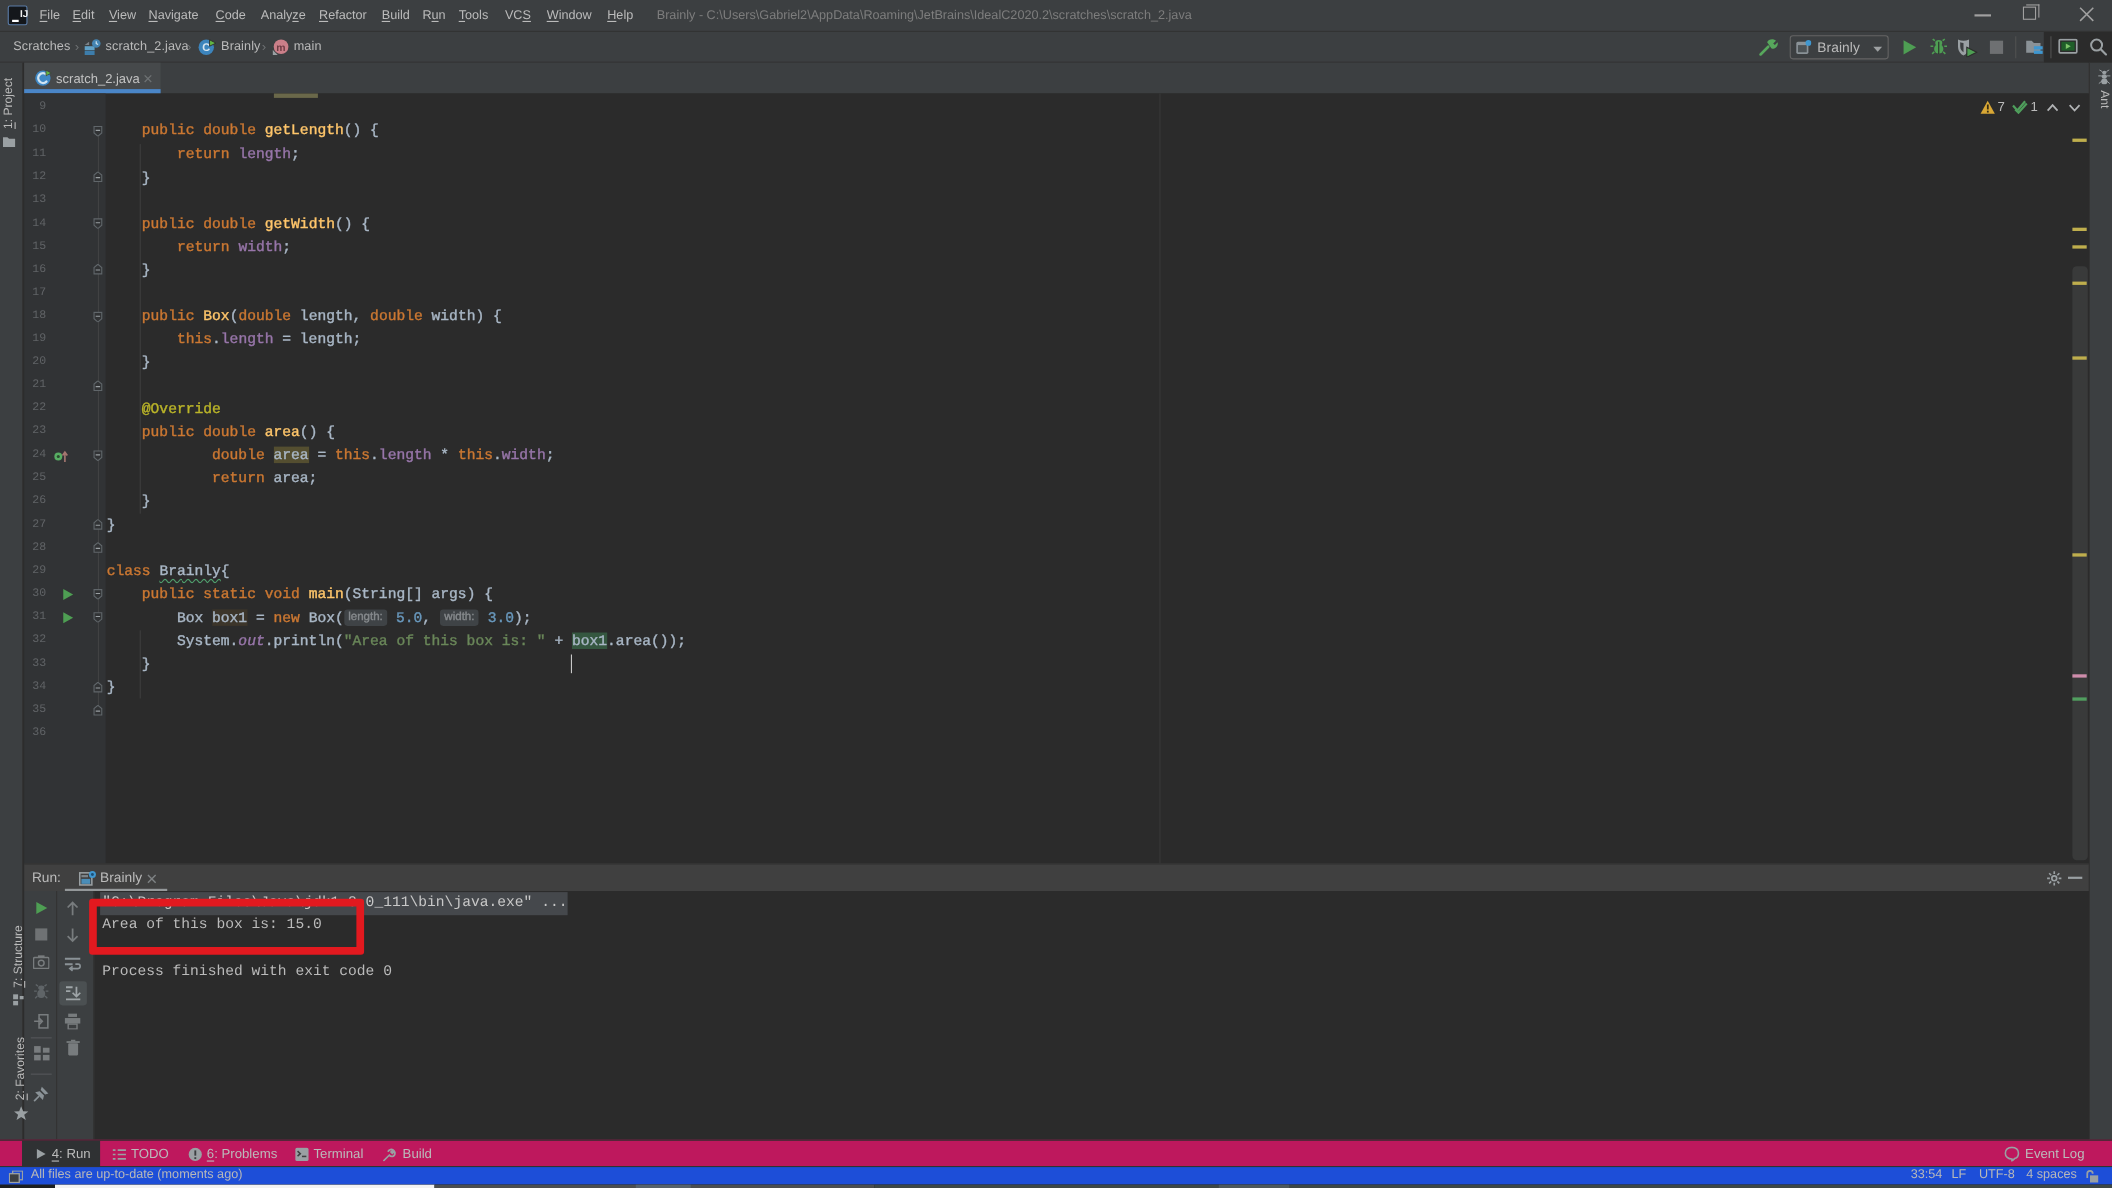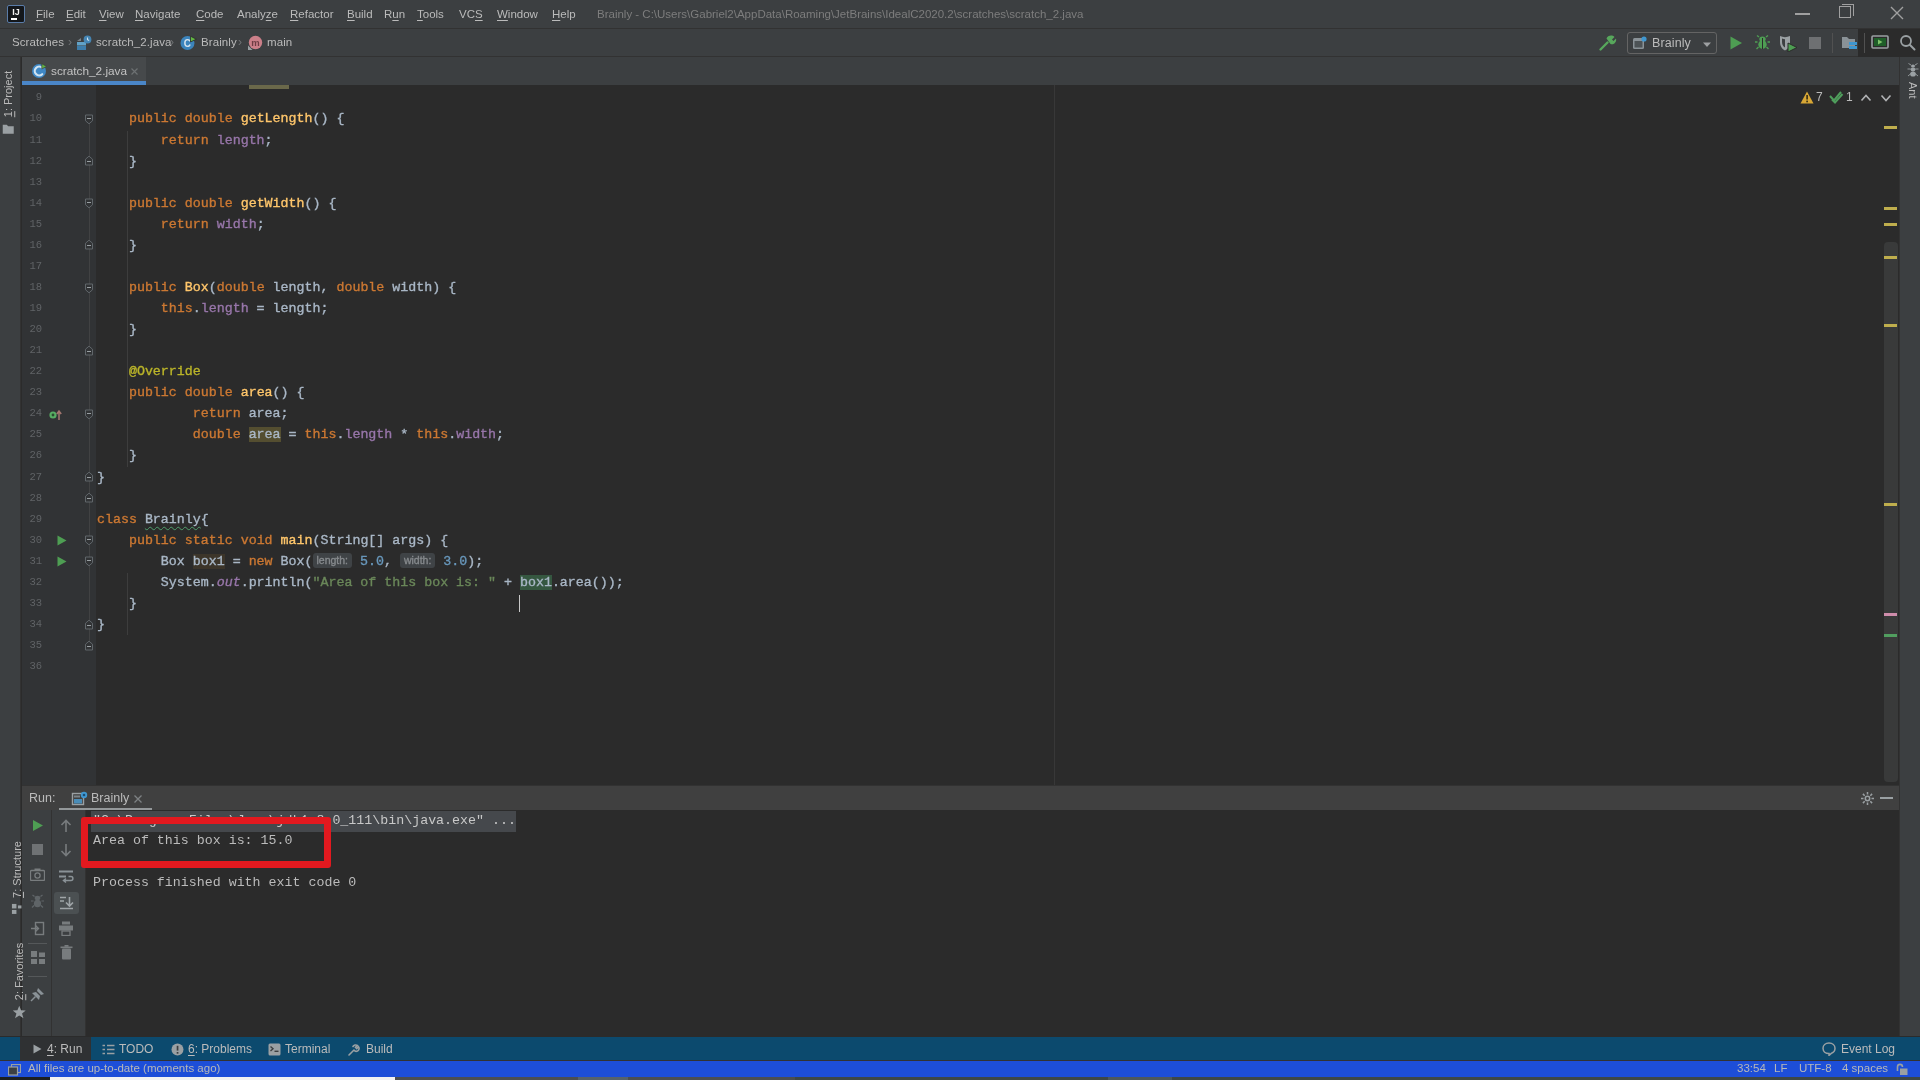--- a/index.html
+++ b/index.html
@@ -30,30 +30,30 @@
 .lnum{height:21.07px;line-height:21.07px;text-align:right;color:#606366;font-size:10.5px;font-family:"Liberation Mono",monospace;padding-right:54px}
 #code{position:absolute;left:75px;top:2.4px;font-family:"Liberation Mono",monospace;font-size:13.3px;color:#a9b7c6;-webkit-text-stroke:0.35px}
 .cl{height:21.07px;line-height:21.07px;white-space:pre}
 .k{color:#cc7832}.m{color:#ffc66b}.f{color:#9876aa}.nm{color:#6897bb}.s{color:#6a8759}.an{color:#bbb529}
 .inlay{display:inline-block;background:#3f4346;color:#868a8d;font-family:"Liberation Sans",sans-serif;font-size:10.5px;line-height:14px;height:15px;border-radius:3px;padding:0 4px;vertical-align:1px}
 
 #runhdr{left:22px;top:785px;width:1877px;height:25px;background:#404040;border-top:1px solid #323232;color:#bbbbbb;font-size:12.5px}
 #console{left:22px;top:810px;width:1877px;height:226px;background:#2b2b2b}
 #runtools{position:absolute;left:0;top:0;width:63px;height:226px;background:#3c3f41}
 
-#sbar1{left:0;top:1036px;width:1920px;height:24px;background:#0c4a6e;border-top:1px solid #2b2b2b;color:#bbbbbb;font-size:12px}
+#sbar1{left:0;top:1036px;width:1920px;height:24px;background:#be185d;border-top:1px solid #2b2b2b;color:#bbbbbb;font-size:12px}
 #sbar2{left:0;top:1060px;width:1920px;height:17px;background:#1d4ed8;border-top:1px solid #323232;color:#b8b8b8;font-size:11.5px}
 #sliver{left:0;top:1077px;width:1920px;height:3px;background:#1c1f21}
 </style>
 </head>
 <body>
 <div id="root">
 <div id="menubar" class="abs">
   <div style="position:absolute;left:7px;top:5px;width:18px;height:18px;background:#14171b;border:1px solid #5a7ca8;border-radius:2px">
-    <div style="position:absolute;left:0;top:1px;width:16px;text-align:center;color:#f0f0f0;font-size:9px;font-weight:bold">IJ</div>
+    <div style="position:absolute;left:0;top:1px;width:28px;text-align:center;color:#f0f0f0;font-size:9px;font-weight:bold">IJ</div>
     <div style="position:absolute;left:3px;bottom:2.5px;width:6px;height:1.8px;background:#ffffff"></div>
   </div>
   <div class="mitem" style="left:36px"><span class="mn">F</span>ile</div>
   <div class="mitem" style="left:66px"><span class="mn">E</span>dit</div>
   <div class="mitem" style="left:99px"><span class="mn">V</span>iew</div>
   <div class="mitem" style="left:135px"><span class="mn">N</span>avigate</div>
   <div class="mitem" style="left:196px"><span class="mn">C</span>ode</div>
   <div class="mitem" style="left:237px">Analy<span class="mn">z</span>e</div>
   <div class="mitem" style="left:290px"><span class="mn">R</span>efactor</div>
   <div class="mitem" style="left:347px"><span class="mn">B</span>uild</div>
@@ -238,22 +238,22 @@
 <div class="cl">    <span class="k">public</span> <span class="k">double</span> <span class="m">getWidth</span>() {</div>
 <div class="cl">        <span class="k">return</span> <span class="f">width</span>;</div>
 <div class="cl">    }</div>
 <div class="cl"> </div>
 <div class="cl">    <span class="k">public</span> <span class="m">Box</span>(<span class="k">double</span> length, <span class="k">double</span> width) {</div>
 <div class="cl">        <span class="k">this</span>.<span class="f">length</span> = length;</div>
 <div class="cl">    }</div>
 <div class="cl"> </div>
 <div class="cl">    <span class="an">@Override</span></div>
 <div class="cl">    <span class="k">public</span> <span class="k">double</span> <span class="m">area</span>() {</div>
+<div class="cl">            <span class="k">double</span> <span style="background:#544e30">area</span> = <span class="k">this</span>.<span class="f">length</span> * <span class="k">this</span>.<span class="f">width</span>;</div>
 <div class="cl">            <span class="k">return</span> area;</div>
-<div class="cl">            <span class="k">double</span> <span style="background:#544e30">area</span> = <span class="k">this</span>.<span class="f">length</span> * <span class="k">this</span>.<span class="f">width</span>;</div>
 <div class="cl">    }</div>
 <div class="cl">}</div>
 <div class="cl"> </div>
 <div class="cl"><span class="k">class</span> <span style="text-decoration:underline wavy #4f9f6d 1px;text-underline-offset:3px">Brainly</span>{</div>
 <div class="cl">    <span class="k">public</span> <span class="k">static</span> <span class="k">void</span> <span class="m">main</span>(String[] args) {</div>
 <div class="cl">        Box <span style="background:#3c352a">box1</span> = <span class="k">new</span> Box(<span class="inlay">length:</span> <span class="nm">5.0</span>, <span class="inlay">width:</span> <span class="nm">3.0</span>);</div>
 <div class="cl">        System.<span class="f" style="font-style:italic">out</span>.println(<span class="s">"Area of this box is: "</span> + <span style="background:#355740">box1</span>.area());</div>
 <div class="cl">    }</div>
 <div class="cl">}</div>
 <div class="cl"> </div>

